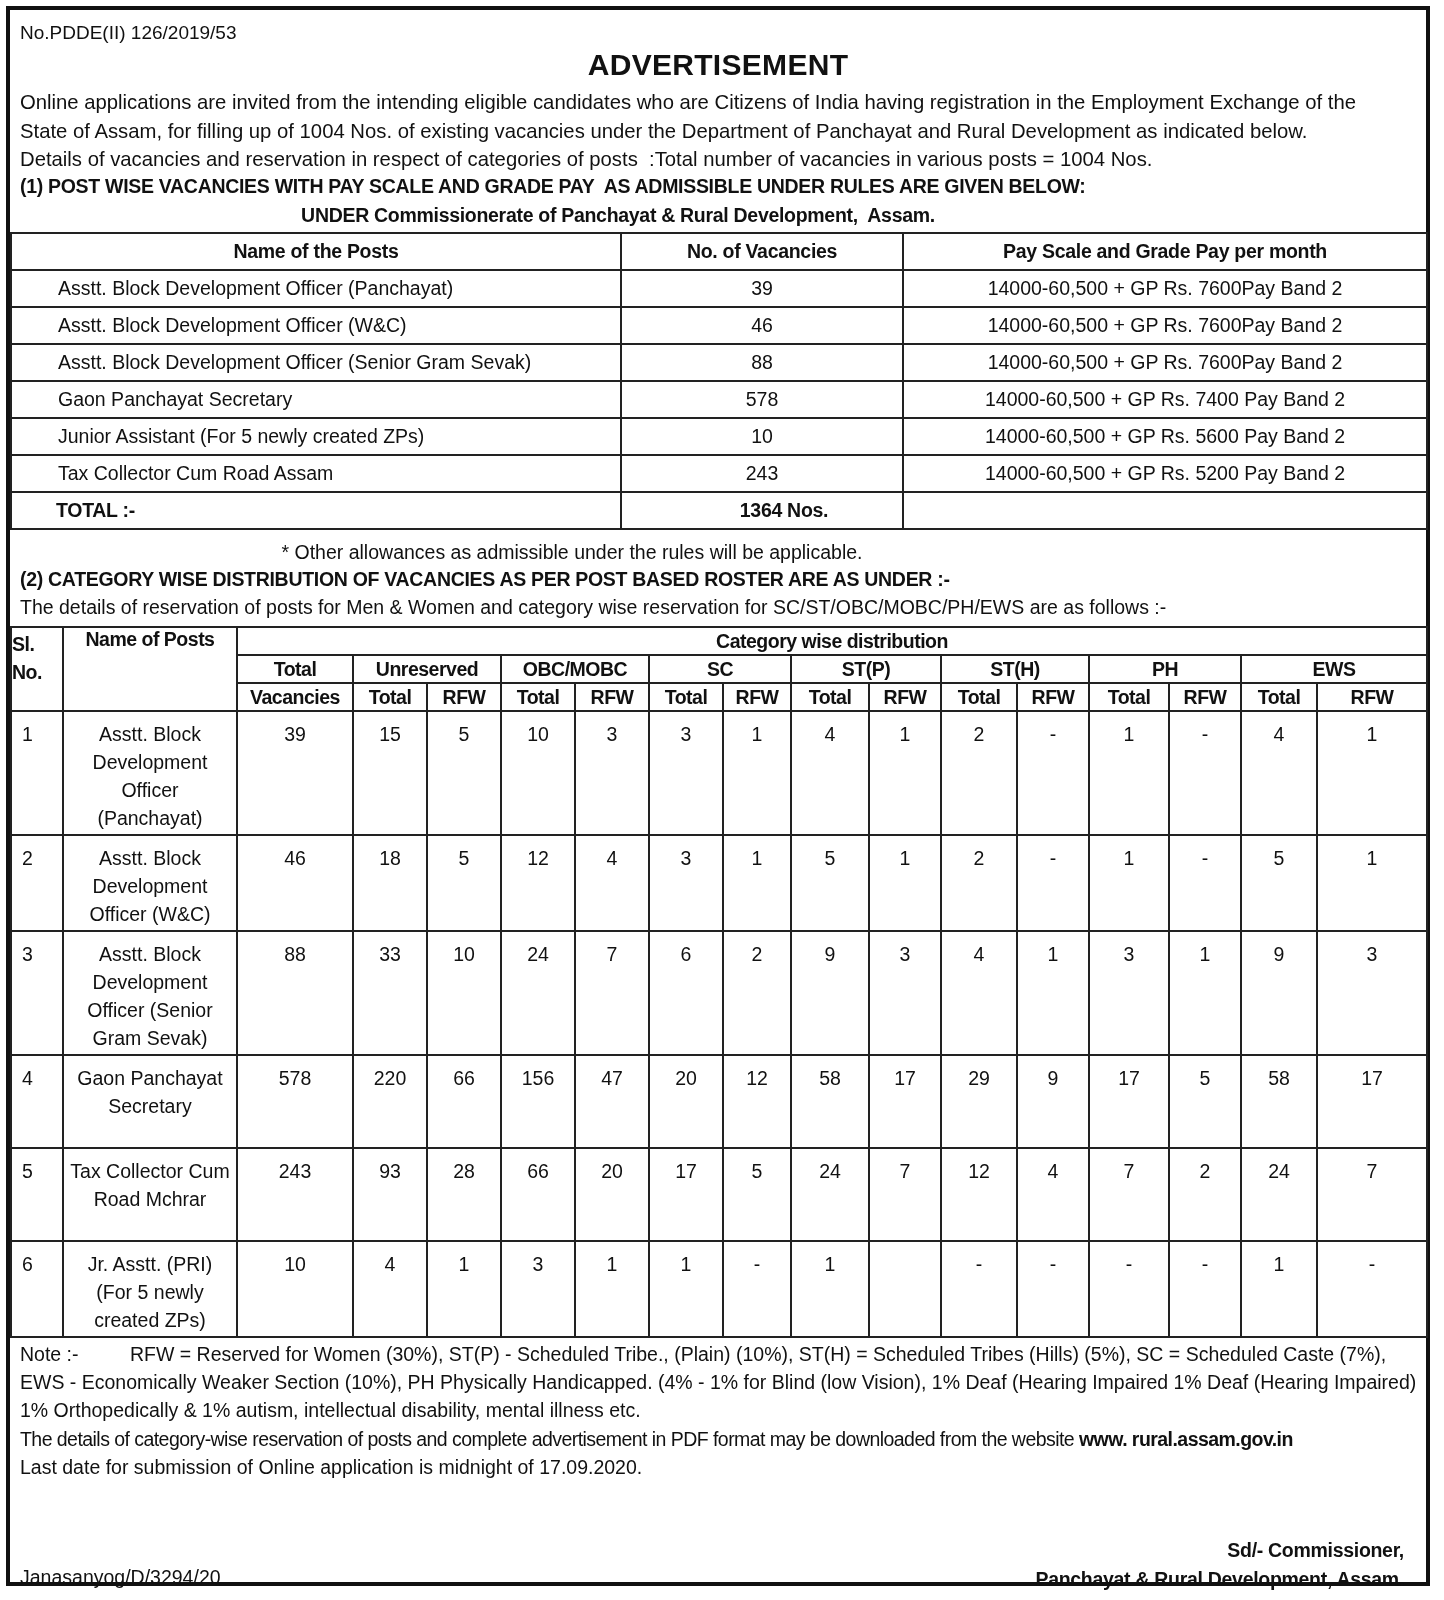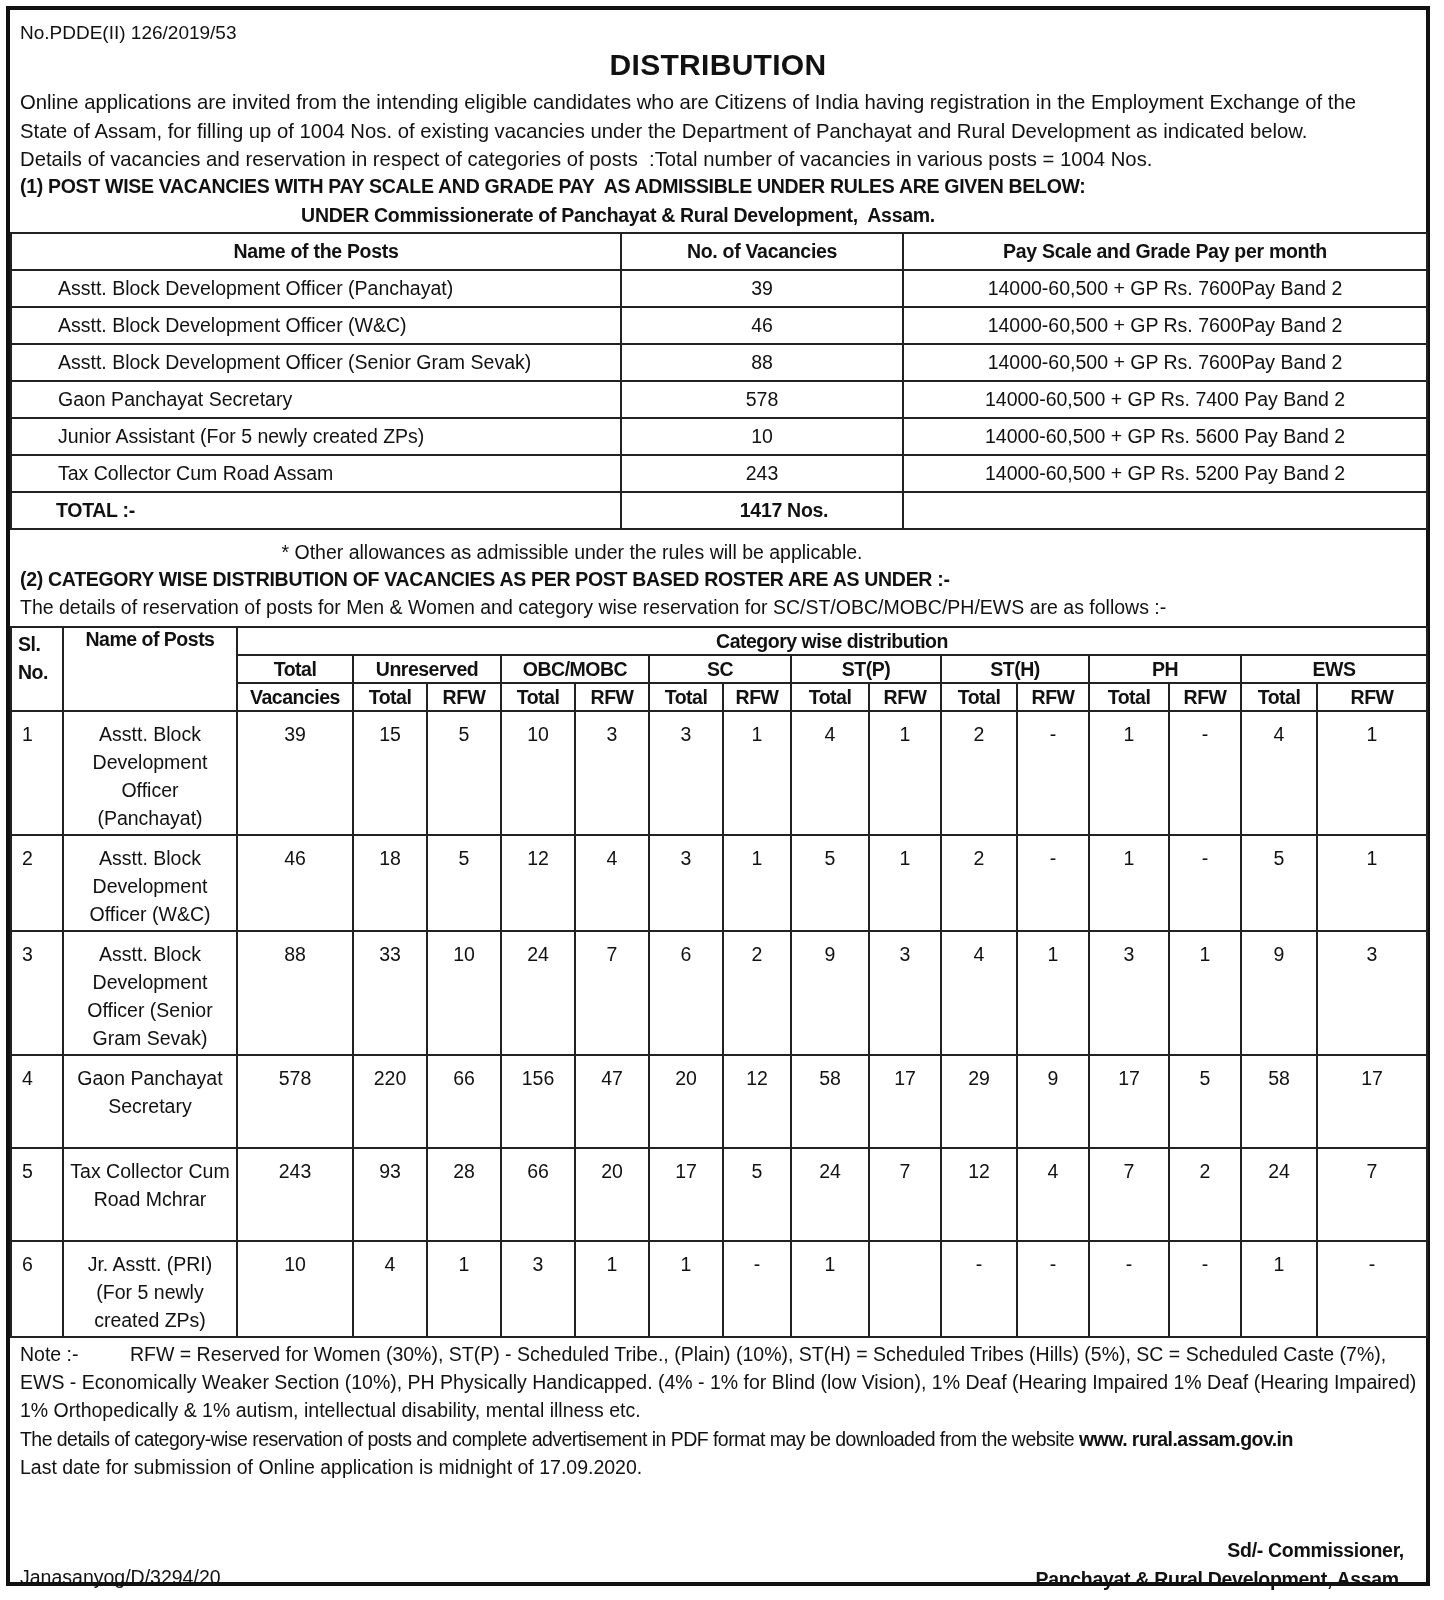--- a/index.html
+++ b/index.html
@@ -28,40 +28,40 @@
   .t1 tr.total td { font-weight: bold; letter-spacing: -0.3px; padding-left: 44px; }
   .t1 .col1 { width: 608px; }
   .t1 .col2 { width: 280px; }
 
   .allow { left: 0; width: 1124px; top: 531px; text-align: center; font-size: 19.5px; }
   .h2 { left: 10px; top: 558px; font-size: 19.5px; font-weight: bold; letter-spacing: -0.3px; }
   .h2sub { left: 10px; top: 586px; font-size: 19.5px; }
 
   .t2 { left: 0px; top: 616px; width: 1418px; font-size: 19.5px; }
   .t2 th { font-weight: bold; letter-spacing: -0.5px; height: 26px; text-align: center; vertical-align: middle; }
-  .t2 th.sl { text-align: left; padding-left: 6px; vertical-align: top; line-height: 28px; padding-top: 2px; }
+  .t2 th.sl { text-align: left; vertical-align: top; line-height: 28px; padding-top: 2px; }
   .t2 th.posts { vertical-align: top; padding-top: 0; }
   .t2 td { text-align: center; vertical-align: top; padding-top: 8px; line-height: 28px; }
   .t2 td.sl { text-align: left; padding-left: 10px; }
   .t2 td.pname { padding-left: 6px; padding-right: 6px; padding-bottom: 2px; }
 
   .notes { left: 10px; top: 1330px; width: 1400px; font-size: 19.5px; line-height: 28.2px; white-space: normal; }
   .notes .tab { display: inline-block; width: 110px; }
   .notes .link { font-weight: bold; }
   .notes .tight { letter-spacing: -0.55px; }
   .sig { right: 22px; top: 1526px; text-align: right; font-size: 19.5px; font-weight: bold; line-height: 29px; letter-spacing: -0.3px; }
   .jan { left: 10px; top: 1556px; font-size: 19.5px; }
 </style>
 </head>
 <body>
 
 <div class="frame">
 
   <div class="abs ref">No.PDDE(II) 126/2019/53</div>
-  <div class="abs title">DISTRIBUTION</div>
+  <div class="abs title">ADVERTISEMENT</div>
 
   <div class="abs intro">
     <div>Online applications are invited from the intending eligible candidates who are Citizens of India having registration in the Employment Exchange of the</div>
     <div>State of Assam, for filling up of 1004 Nos. of existing vacancies under the Department of Panchayat and Rural Development as indicated below.</div>
     <div style="white-space:pre">Details of vacancies and reservation in respect of categories of posts  :Total number of vacancies in various posts = 1004 Nos.</div>
   </div>
 
   <div class="abs h1" style="white-space:pre">(1) POST WISE VACANCIES WITH PAY SCALE AND GRADE PAY  AS ADMISSIBLE UNDER RULES ARE GIVEN BELOW:</div>
   <div class="abs under" style="white-space:pre">UNDER Commissionerate of Panchayat &amp; Rural Development,  Assam.</div>
 
@@ -101,21 +101,21 @@
         </tr>
         <tr>
           <td class="name">Tax Collector Cum Road Assam</td>
           <td class="c">243</td>
           <td class="c">14000-60,500 + GP Rs. 5200 Pay Band 2</td>
         </tr>
       </tbody>
     <tfoot>
       <tr class="total">
         <td class="name">TOTAL :-</td>
-        <td class="c">1417 Nos.</td>
+        <td class="c">1364 Nos.</td>
         <td></td>
       </tr>
     </tfoot>
   </table>
 
   <div class="abs allow">* Other allowances as admissible under the rules will be applicable.</div>
   <div class="abs h2">(2) CATEGORY WISE DISTRIBUTION OF VACANCIES AS PER POST BASED ROSTER ARE AS UNDER :-</div>
   <div class="abs h2sub">The details of reservation of posts for Men &amp; Women and category wise reservation for SC/ST/OBC/MOBC/PH/EWS are as follows :-</div>
 
   <table class="t2">

